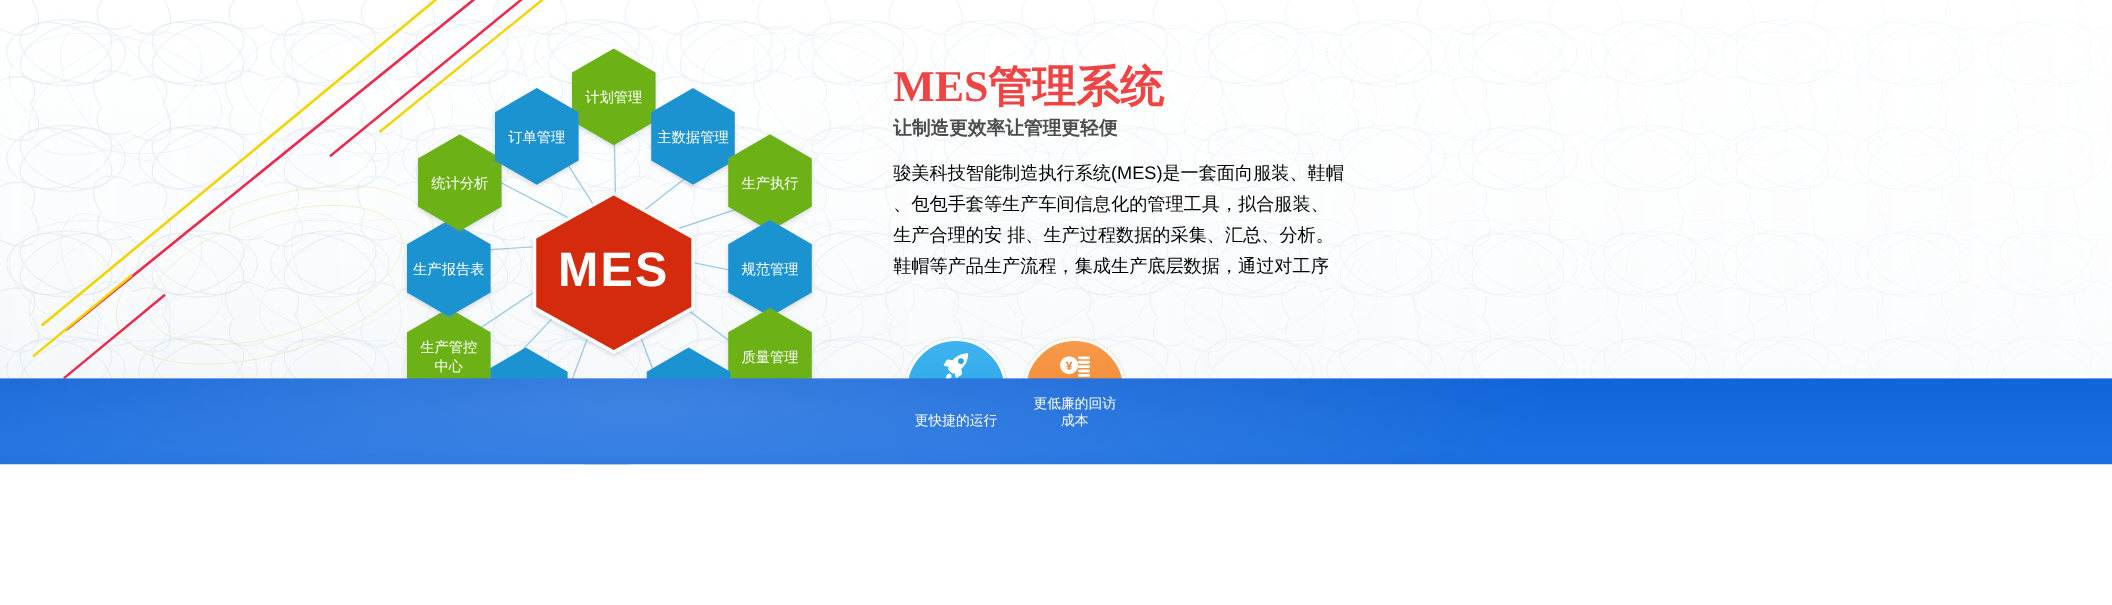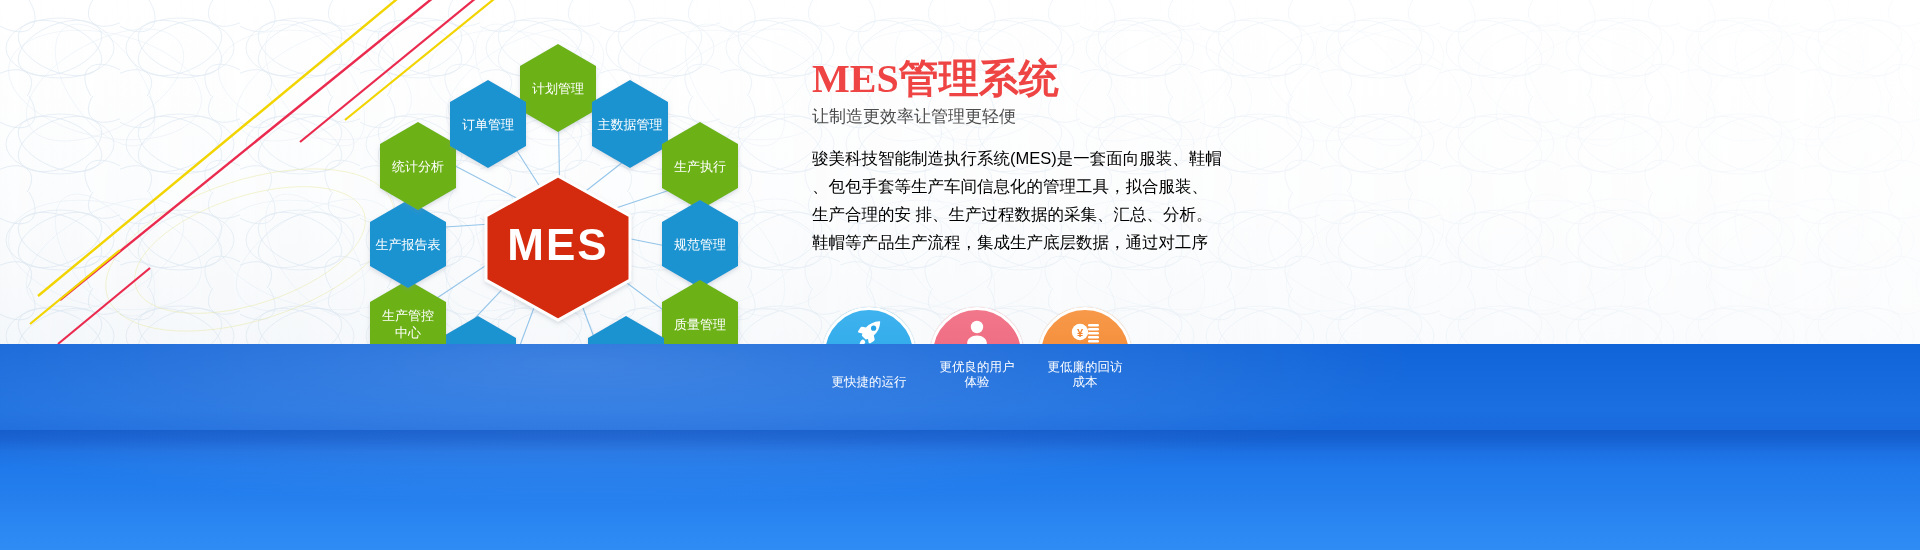--- a/index.html
+++ b/index.html
@@ -1,21 +1,21 @@
 <!DOCTYPE html>
 <html><head>
 <meta charset="utf-8">
 <style>
   html,body{margin:0;padding:0;}
   body{
     width:1920px;height:550px;overflow:hidden;
     font-family:"Liberation Sans","DejaVu Sans",sans-serif;
     background:#ffffff;
   }
-  #stage{position:relative;width:1920px;height:550px;overflow:hidden;background:#fdfdfd;}
+  #stage{position:relative;width:1920px;height:422px;overflow:hidden;background:#fdfdfd;}
 
   
   .bg-top{position:absolute;left:0;top:0;width:1920px;height:352px;
     background:linear-gradient(180deg,#ffffff 0%,#fbfcfd 55%,#f4f7fa 100%);}
   .bg-pattern{position:absolute;left:0;top:0;width:1920px;height:352px;opacity:.85;}
   .bg-blue{position:absolute;left:0;top:344px;width:1920px;height:206px;
     background:linear-gradient(180deg,#1164d8 0%,#1b6fe0 32%,#1a69dc 46%,#1f79ea 60%,#2f8cf5 100%);}
   .bg-blue-stripe{position:absolute;left:0;top:430px;width:1920px;height:22px;
     background:linear-gradient(180deg,rgba(8,72,180,.45),rgba(8,72,180,0));}
   .bg-blue-sheen{position:absolute;left:0;top:344px;width:1920px;height:206px;
@@ -26,21 +26,21 @@
 
   
   .diagram{position:absolute;left:330px;top:18px;width:460px;height:410px;}
 
   
   .right{position:absolute;left:812px;top:56px;width:520px;}
   .title{
     font-family:"Liberation Serif","DejaVu Serif",serif;
     font-weight:700;font-size:40px;line-height:46px;color:#ef4444;
     letter-spacing:0px;margin:0 0 4px 0;white-space:nowrap;}
-  .subtitle{font-size:17px;line-height:22px;color:#4c4c4c;font-weight:400;margin:0 0 16px 0;white-space:nowrap;}
+  .subtitle{font-size:17px;line-height:22px;color:#4c4c4c;font-weight:700;margin:0 0 16px 0;white-space:nowrap;}
   .para{font-size:16.5px;line-height:28px;color:#000000;margin:0;}
   .para .ln{display:block;white-space:nowrap;}
   .para .ln.i1{text-indent:0px;}
 
   
   .badges{position:absolute;left:822px;top:307px;display:flex;gap:14px;}
   .badge{position:relative;width:94px;height:94px;border-radius:50%;
     display:flex;flex-direction:column;align-items:center;justify-content:flex-end;
     box-sizing:border-box;padding-bottom:11px;}
   .badge .ring{position:absolute;left:0;top:0;width:94px;height:94px;border-radius:50%;
@@ -218,33 +218,20 @@
           <path d="M27.5 5.2c-5.6.3-10.3 2.6-13.6 6.4l-3.6-.8c-.7-.2-1.4.1-1.8.7l-2.3 3.6c-.4.7 0 1.6.8 1.7l3.4.6c-.3.9-.5 1.7-.6 2.4l3.8 3.8c.7-.1 1.5-.3 2.4-.6l.6 3.4c.1.8 1 1.2 1.7.8l3.6-2.3c.6-.4.9-1.1.7-1.8l-.8-3.6c3.8-3.3 6.1-8 6.4-13.6.1-.4-.3-.8-.7-.7z" fill="#ffffff"></path>
           <circle cx="21.6" cy="12.2" r="2.6" fill="#25a3e6"></circle>
           <path d="M9.2 24.4c-1.3 1.3-1.9 5.2-1.9 5.2s3.9-.6 5.2-1.9a2.33 2.33 0 0 0-3.3-3.3z" fill="#ffffff"></path>
         </svg>
       </div>
       <div class="txt">
         <span>更快捷的运行</span>
       </div>
     </div>
 
-    <div class="badge b-pink">
-      <div class="ring"></div>
-      <div class="ico">
-        <svg width="32" height="32" viewBox="0 0 32 32">
-          <circle cx="16" cy="10" r="6.2" fill="#ffffff"></circle>
-          <path d="M16 18.4c-5.4 0-9.8 3.3-9.8 7.4v2.6h19.6v-2.6c0-4.1-4.4-7.4-9.8-7.4z" fill="#ffffff"></path>
-        </svg>
-      </div>
-      <div class="txt">
-        <span>更优良的用户</span><br>
-        <span>体验</span>
-      </div>
-    </div>
 
     <div class="badge b-orange">
       <div class="ring"></div>
       <div class="ico">
         <svg width="32" height="32" viewBox="0 0 32 32">
           <circle cx="11" cy="15" r="8.2" fill="#ffffff"></circle>
           <text x="11" y="19.6" text-anchor="middle" font-size="11" font-weight="700" fill="#f2832e">¥</text>
           <g fill="#ffffff">
             <rect x="19" y="7" width="11" height="2.6" rx="1.3"></rect>
             <rect x="19" y="11" width="11" height="2.6" rx="1.3"></rect>

